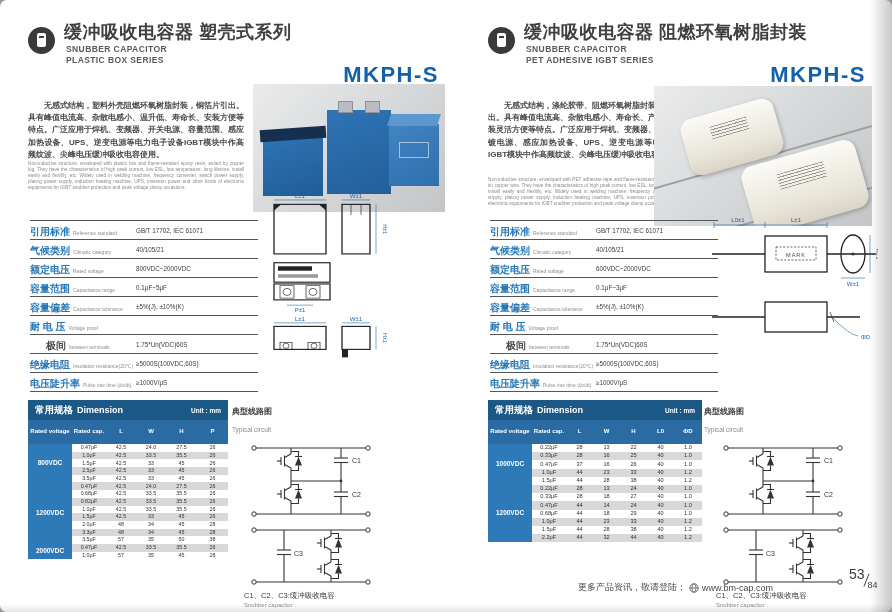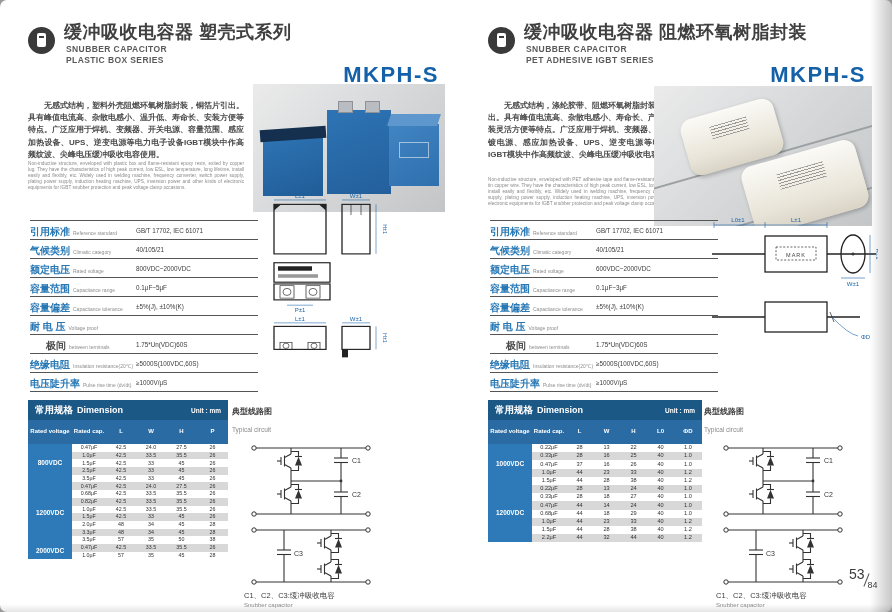--- a/index.html
+++ b/index.html
@@ -792,16 +792,25 @@
         <use href="#igbt" x="73" y="90"></use>
           <use href="#igbt" x="73" y="116"></use>
       </svg>
       <div class="cir-cap">
         <span class="cn">C1、C2、C3:缓冲吸收电容</span>
         <span class="en">Snubber capacitor</span>
       </div>
     </div>
   </div>
 
+  <div class="footer">
+    <span>更多产品资讯，敬请登陆：</span>
+    <svg width="10" height="10" viewBox="0 0 10 10">
+      <circle cx="5" cy="5" r="4.2" fill="none" stroke="#4a4a4a" stroke-width="0.8"></circle>
+      <ellipse cx="5" cy="5" rx="2" ry="4.2" fill="none" stroke="#4a4a4a" stroke-width="0.7"></ellipse>
+      <line x1="0.8" y1="5" x2="9.2" y2="5" stroke="#4a4a4a" stroke-width="0.7"></line>
+    </svg>
+    <span>www.bm-cap.com</span>
+  </div>
   <div class="pageno">
     <span class="pn-top">53</span><span class="pn-slash"></span><span class="pn-bot">84</span>
   </div>
 </div>
 
 </body></html>

